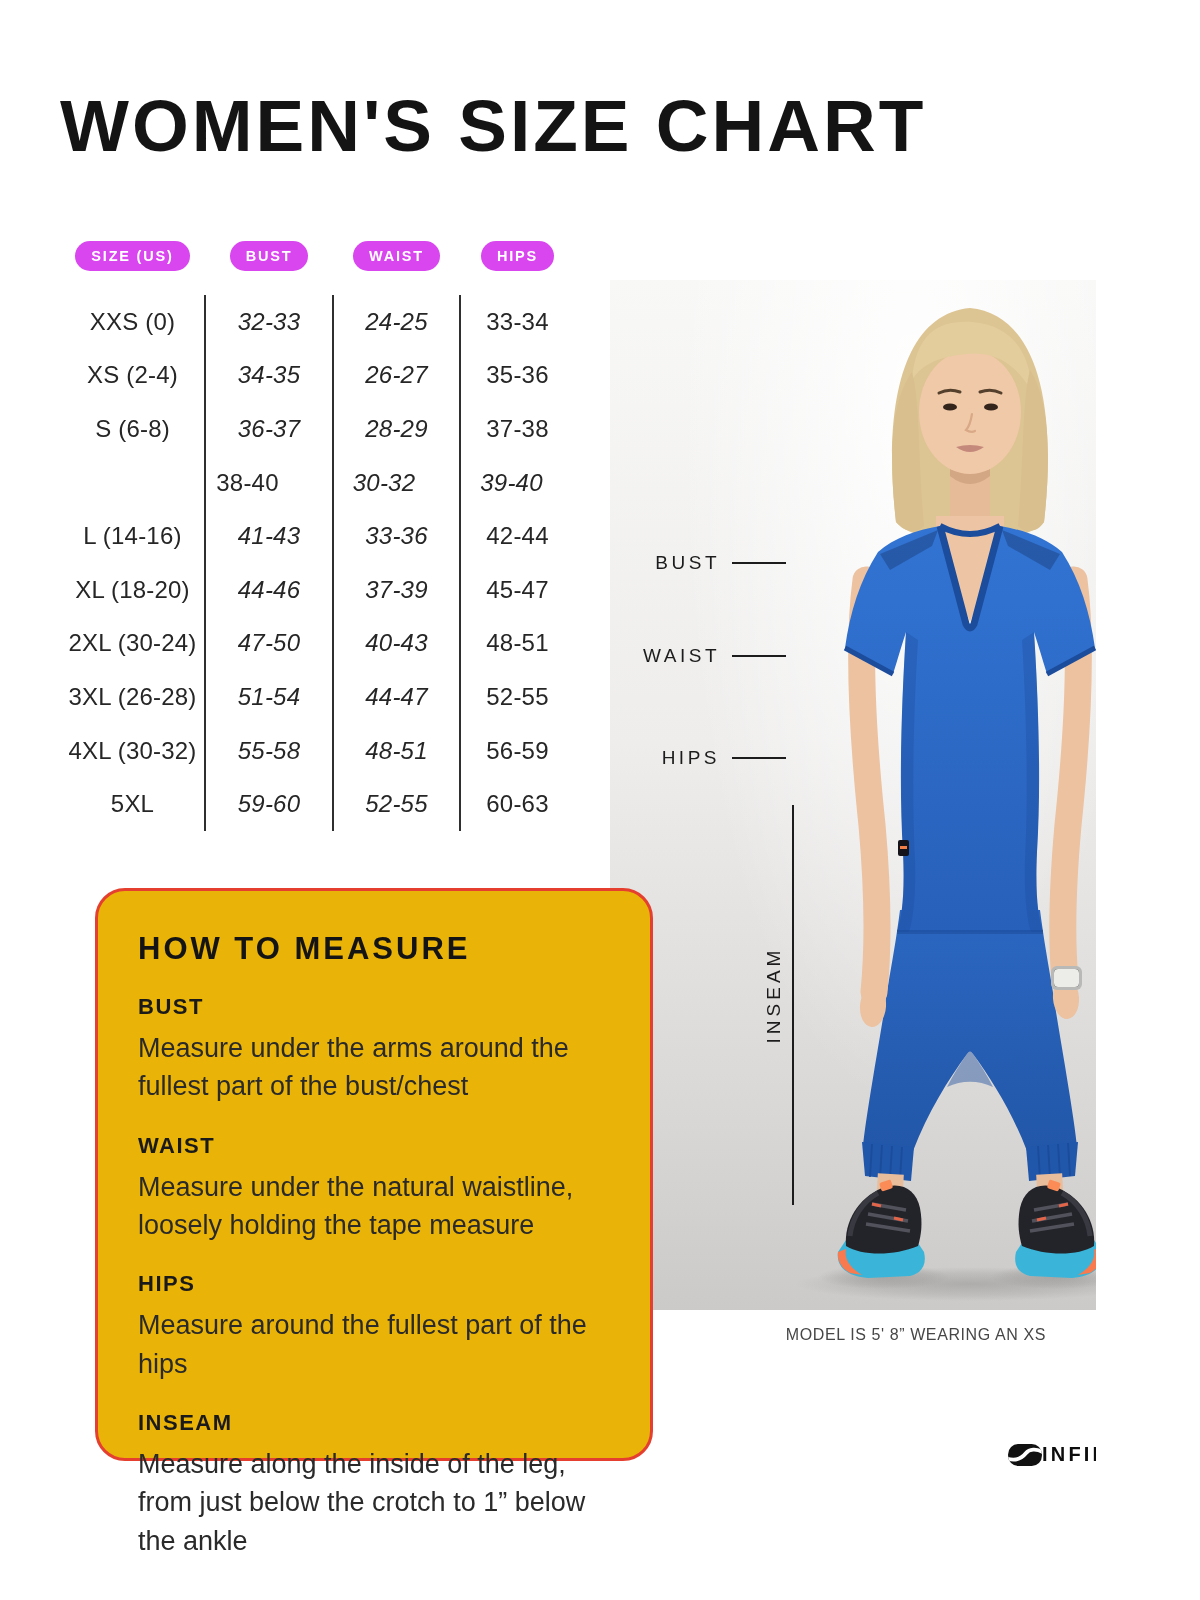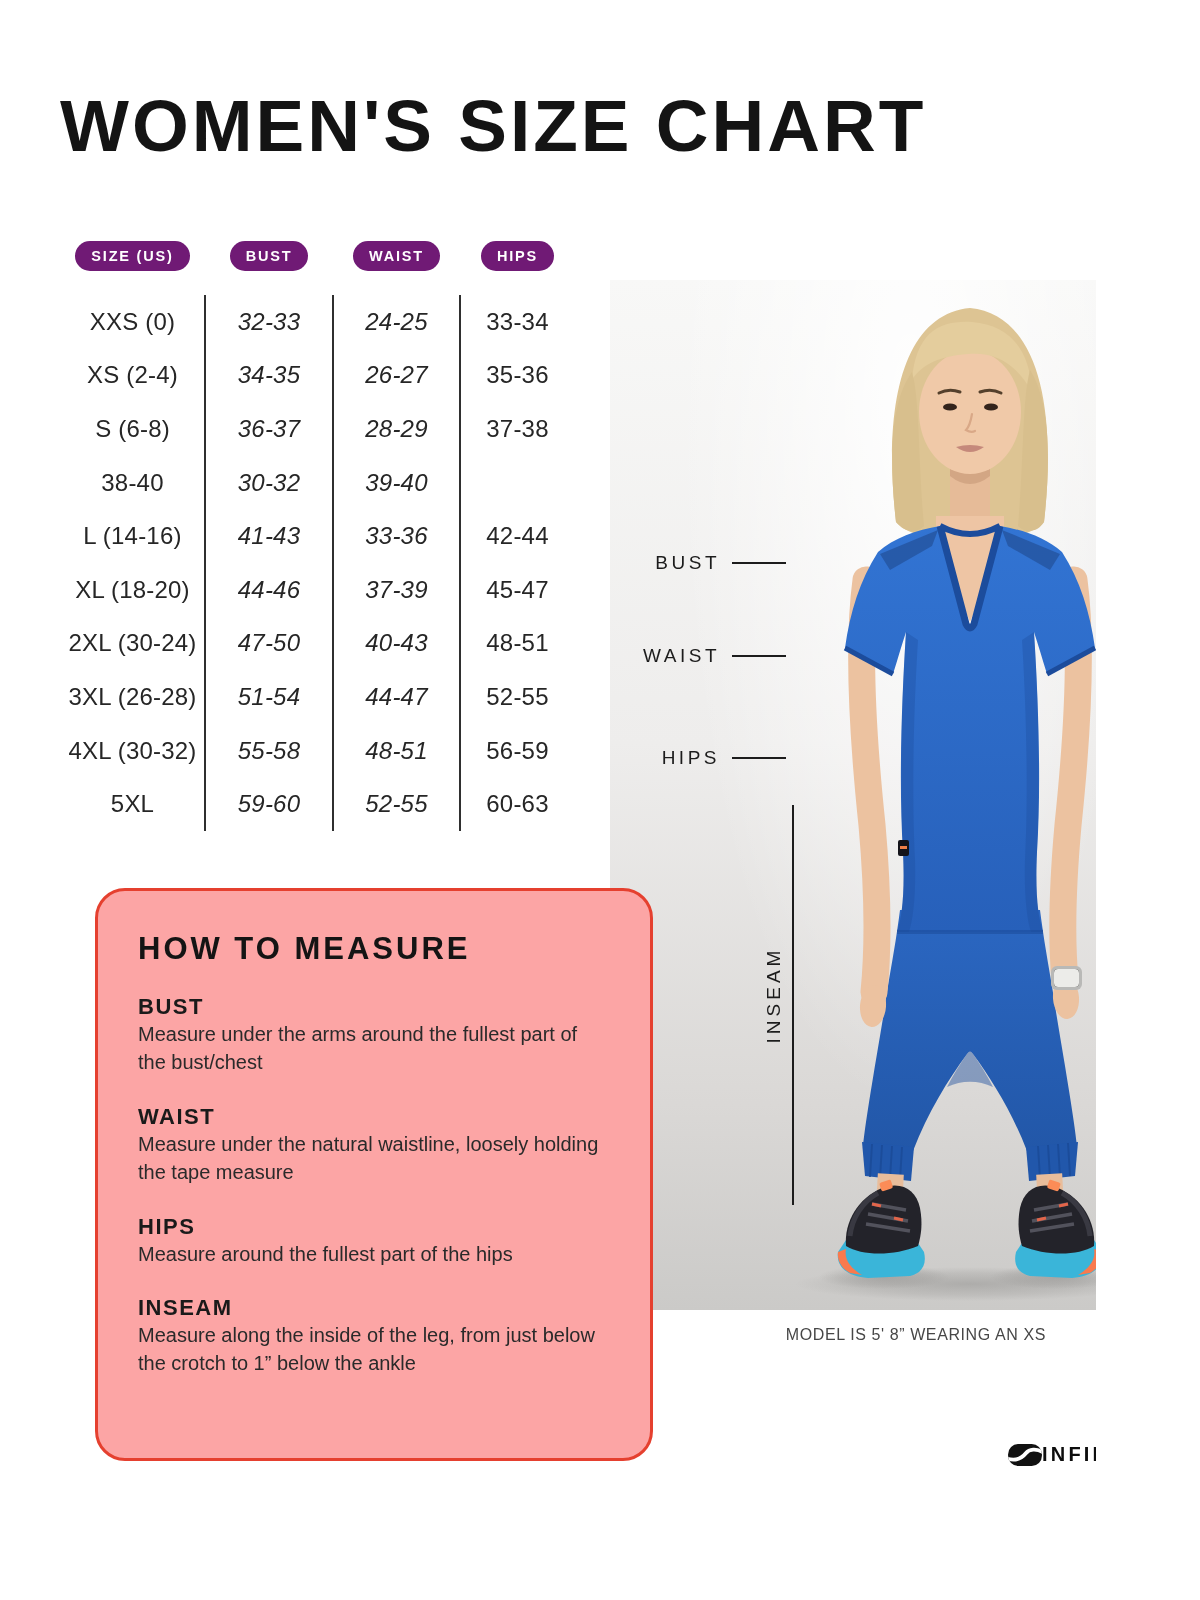--- a/index.html
+++ b/index.html
@@ -15,26 +15,26 @@
   }
   
   .size-table{position:absolute;left:60px;top:241px;width:515px;}
   .pill-row{display:flex;}
   .pill-slot{display:flex;justify-content:center;align-items:center;}
   .pill-slot:nth-child(1){width:145px;}
   .pill-slot:nth-child(2){width:128px;}
   .pill-slot:nth-child(3){width:127px;}
   .pill-slot:nth-child(4){width:115px;}
   .pill{
-    background:#701a75;color:#ffffff;border-radius:16px;
+    background:#d946ef;color:#ffffff;border-radius:16px;
     font-size:14.5px;font-weight:700;letter-spacing:1.8px;
     padding:7px 16px;white-space:nowrap;
   }
   .table-body{margin-top:24px;position:relative;}
-  .trow{display:flex;height:53.6px;}
+  .trow{display:flex;height:53.6px;justify-content:flex-end;}
   .tcell{display:flex;align-items:center;justify-content:center;
     font-size:24px;color:#262626;letter-spacing:0.2px;white-space:nowrap;}
   .tcell:nth-child(1){width:145px;}
   .tcell:nth-child(2){width:128px;font-style:italic;}
   .tcell:nth-child(3){width:127px;font-style:italic;}
   .tcell:nth-child(4){width:115px;}
   .vline{position:absolute;top:0;width:1.6px;height:536px;background:#2f2f2f;}
   .vline.v1{left:144px;}
   .vline.v2{left:272px;}
   .vline.v3{left:399px;}
@@ -60,27 +60,27 @@
     font-size:19px;letter-spacing:4px;color:#1c1c1c;
     transform:rotate(-90deg);white-space:nowrap;
   }
   .model-caption{
     position:absolute;top:1326px;right:50px;
     font-size:16px;letter-spacing:0.6px;color:#474747;white-space:nowrap;
   }
   
   .measure-box{
     position:absolute;left:95px;top:888px;width:558px;height:573px;z-index:2;
-    background:#fca5a5;border:3px solid #e5402f;border-radius:30px;
+    background:#eab308;border:3px solid #e5402f;border-radius:30px;
     box-sizing:border-box;padding:40px 36px 0 40px;
   }
   .measure-title{font-size:31px;font-weight:700;letter-spacing:3px;color:#141414;}
   .msec{margin-top:27px;}
   .msec-label{font-size:22px;font-weight:700;letter-spacing:1.5px;color:#1a1a1a;}
-  .msec-text{font-size:20px;line-height:1.42;color:#2a2a2a;width:462px;}
+  .msec-text{font-size:27px;line-height:1.42;color:#2a2a2a;width:462px;margin-top:9px;}
   
   .logo{position:absolute;left:1008px;top:1443px;display:flex;align-items:center;}
   .logo-icon{width:34px;height:22px;flex:none;}
   .wordmark{font-size:20px;font-weight:700;letter-spacing:3.2px;color:#0d0d0d;
     margin-left:0;white-space:nowrap;}
   .regmark{font-size:9px;color:#0d0d0d;vertical-align:2px;letter-spacing:0;}
 </style>
 </head>
 <body>
 

